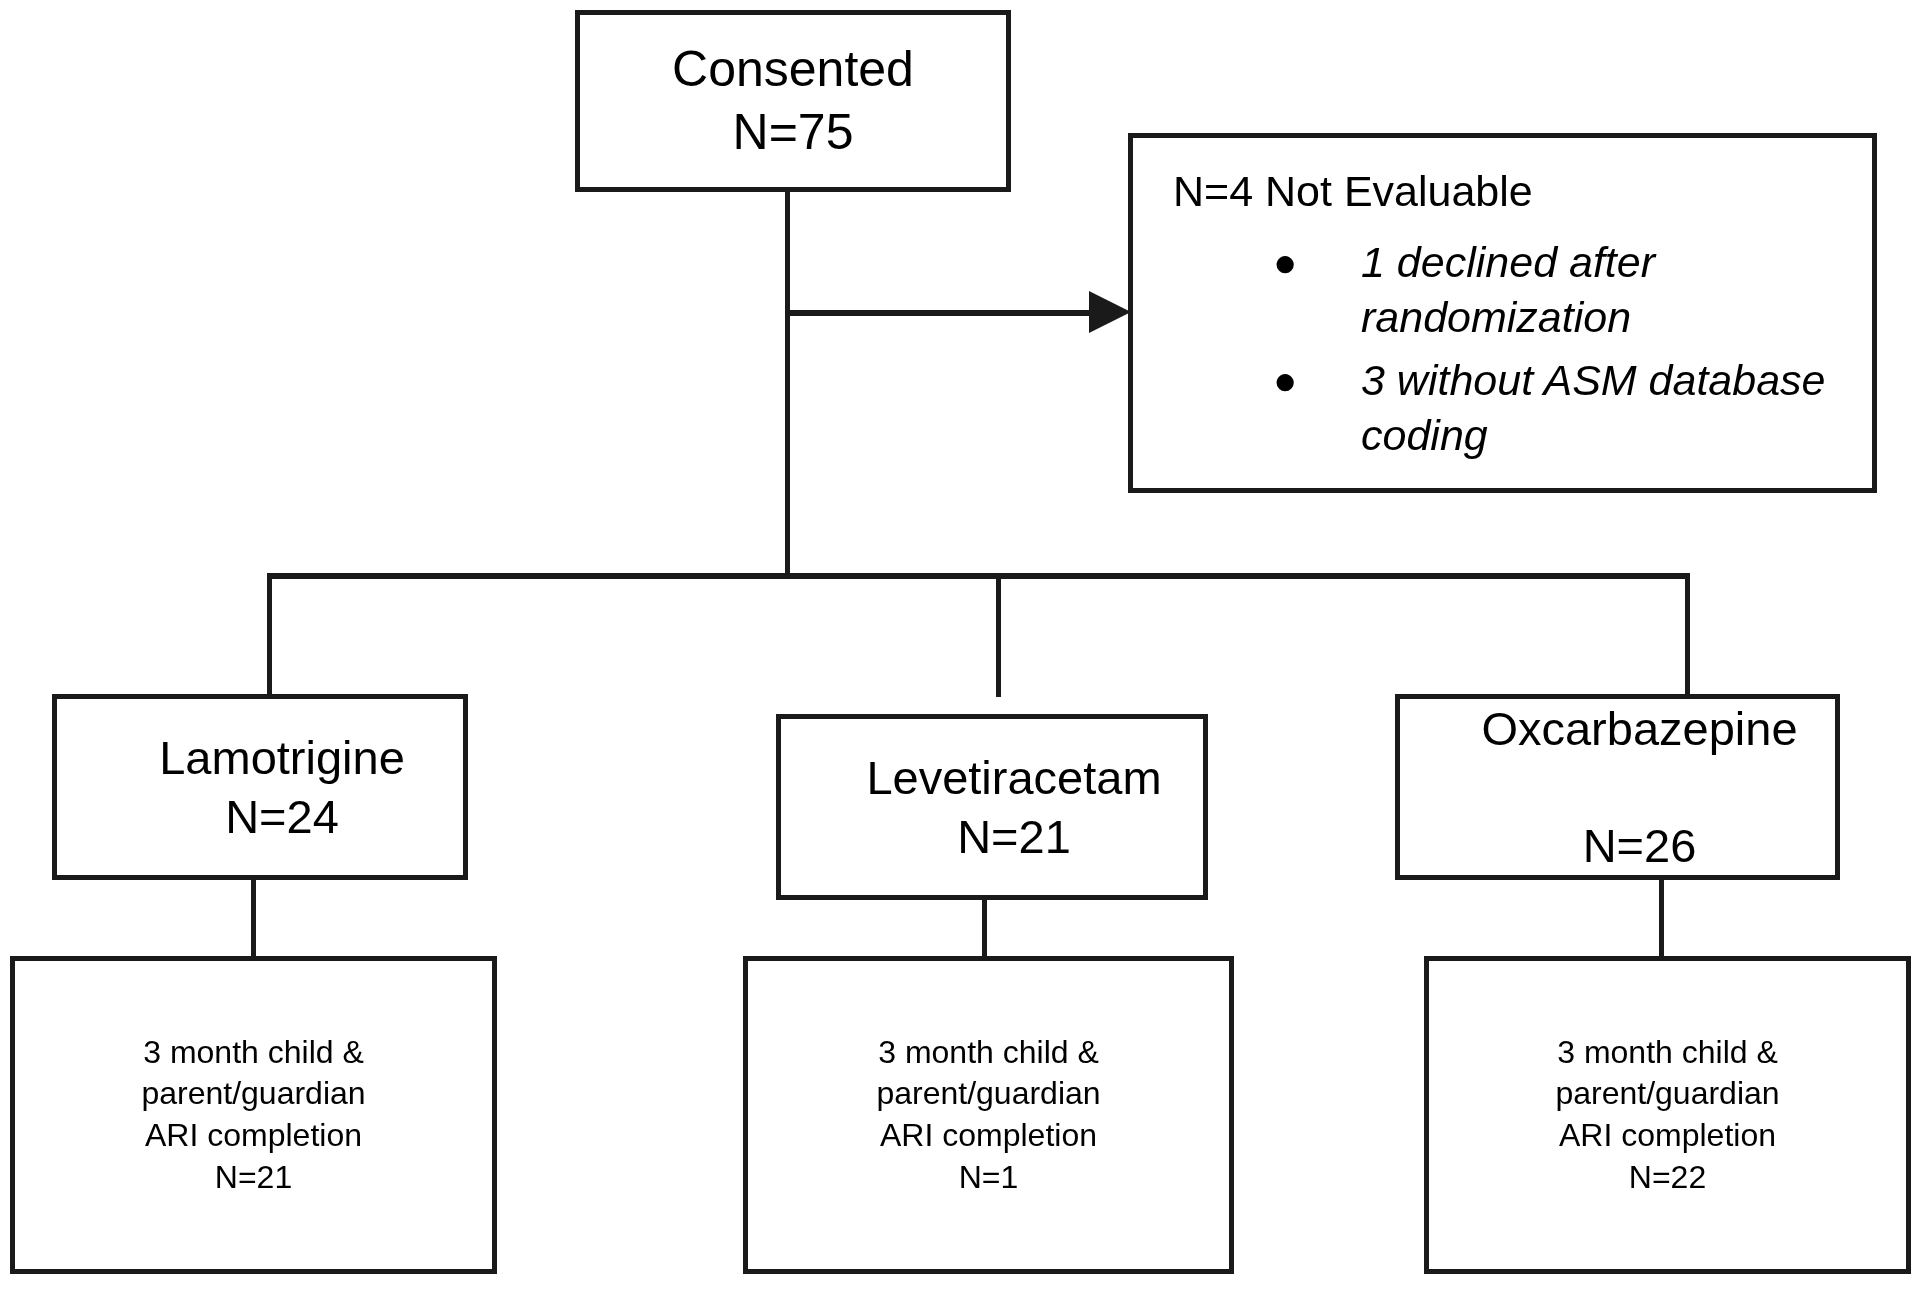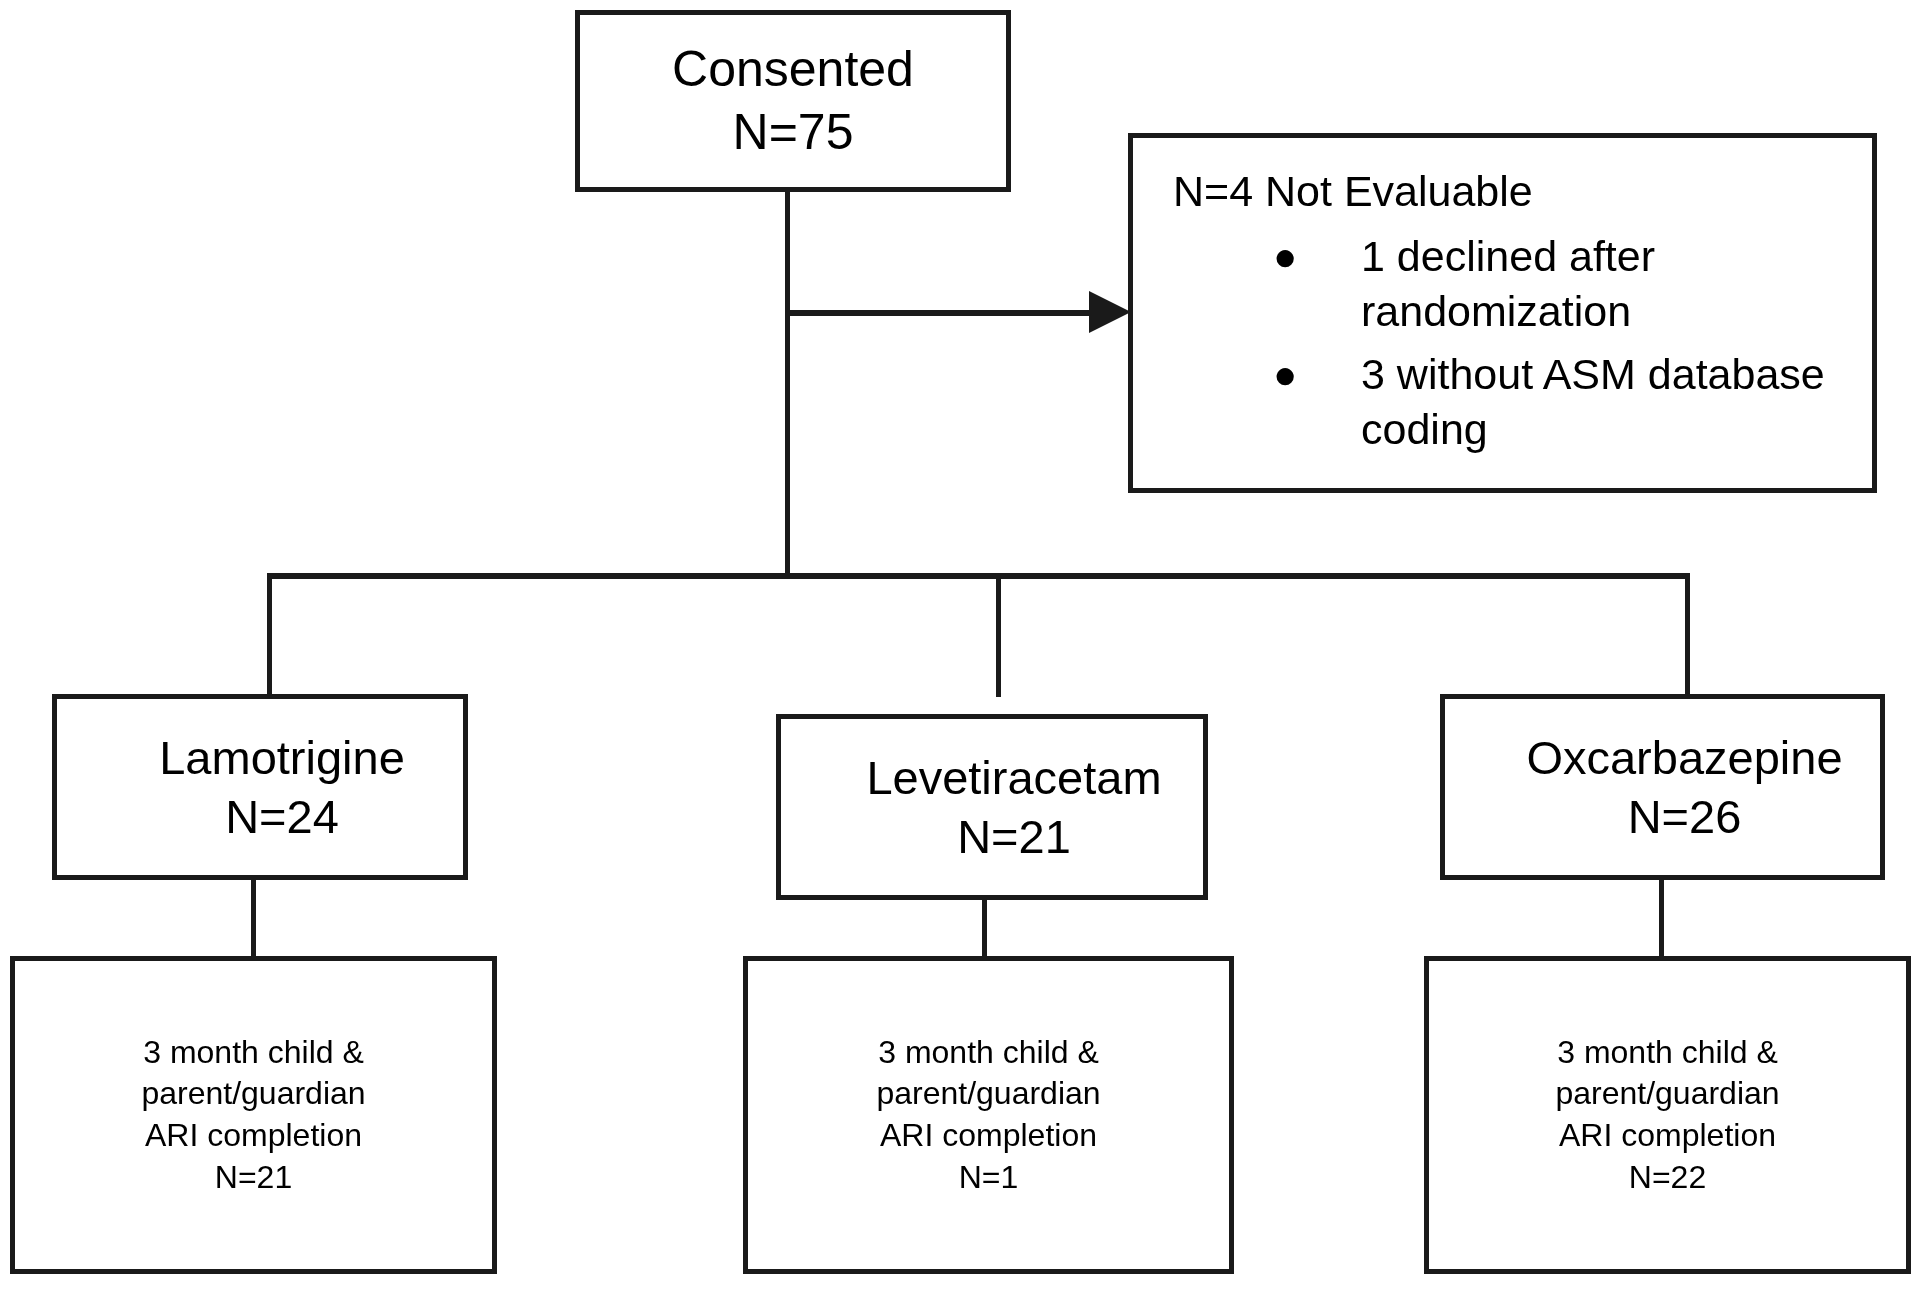--- a/index.html
+++ b/index.html
@@ -53,53 +53,54 @@
     height: 360px;
     display: block;
     text-align: left;
     padding: 26px 18px 18px 40px;
     font-size: 43px;
     line-height: 1.28;
   }
   #node-not-evaluable .heading {
     display: block;
     white-space: nowrap;
-    margin-bottom: 10px;
+    margin-bottom: 16px;
   }
   #node-not-evaluable ul {
     list-style: none;
     margin: 0;
     padding: 0 0 0 100px;
   }
   #node-not-evaluable li {
     position: relative;
     padding-left: 88px;
     margin-bottom: 8px;
   }
   #node-not-evaluable li .bullet-dot {
     position: absolute;
     left: 0;
     top: 0.06em;
     font-size: 40px;
     line-height: 1.28;
   }
   #node-not-evaluable li .bullet-text {
     display: block;
+    font-style: italic;
   }
 
   
   .arm {
     top: 694px;
     height: 186px;
     font-size: 47px;
     padding-left: 44px;
   }
   #node-arm-0 { left: 52px;   width: 416px; }
   #node-arm-1 { left: 776px;  width: 432px; margin-top: 20px; }
-  #node-arm-2 { left: 1440px; width: 445px; }
+  #node-arm-2 { left: 1395px; width: 445px; justify-content: space-between; }
 
   
   .outcome {
     top: 956px;
     height: 318px;
     font-size: 32px;
     line-height: 1.30;
   }
   #node-outcome-0 { left: 10px;   width: 487px; }
   #node-outcome-1 { left: 743px;  width: 491px; }

